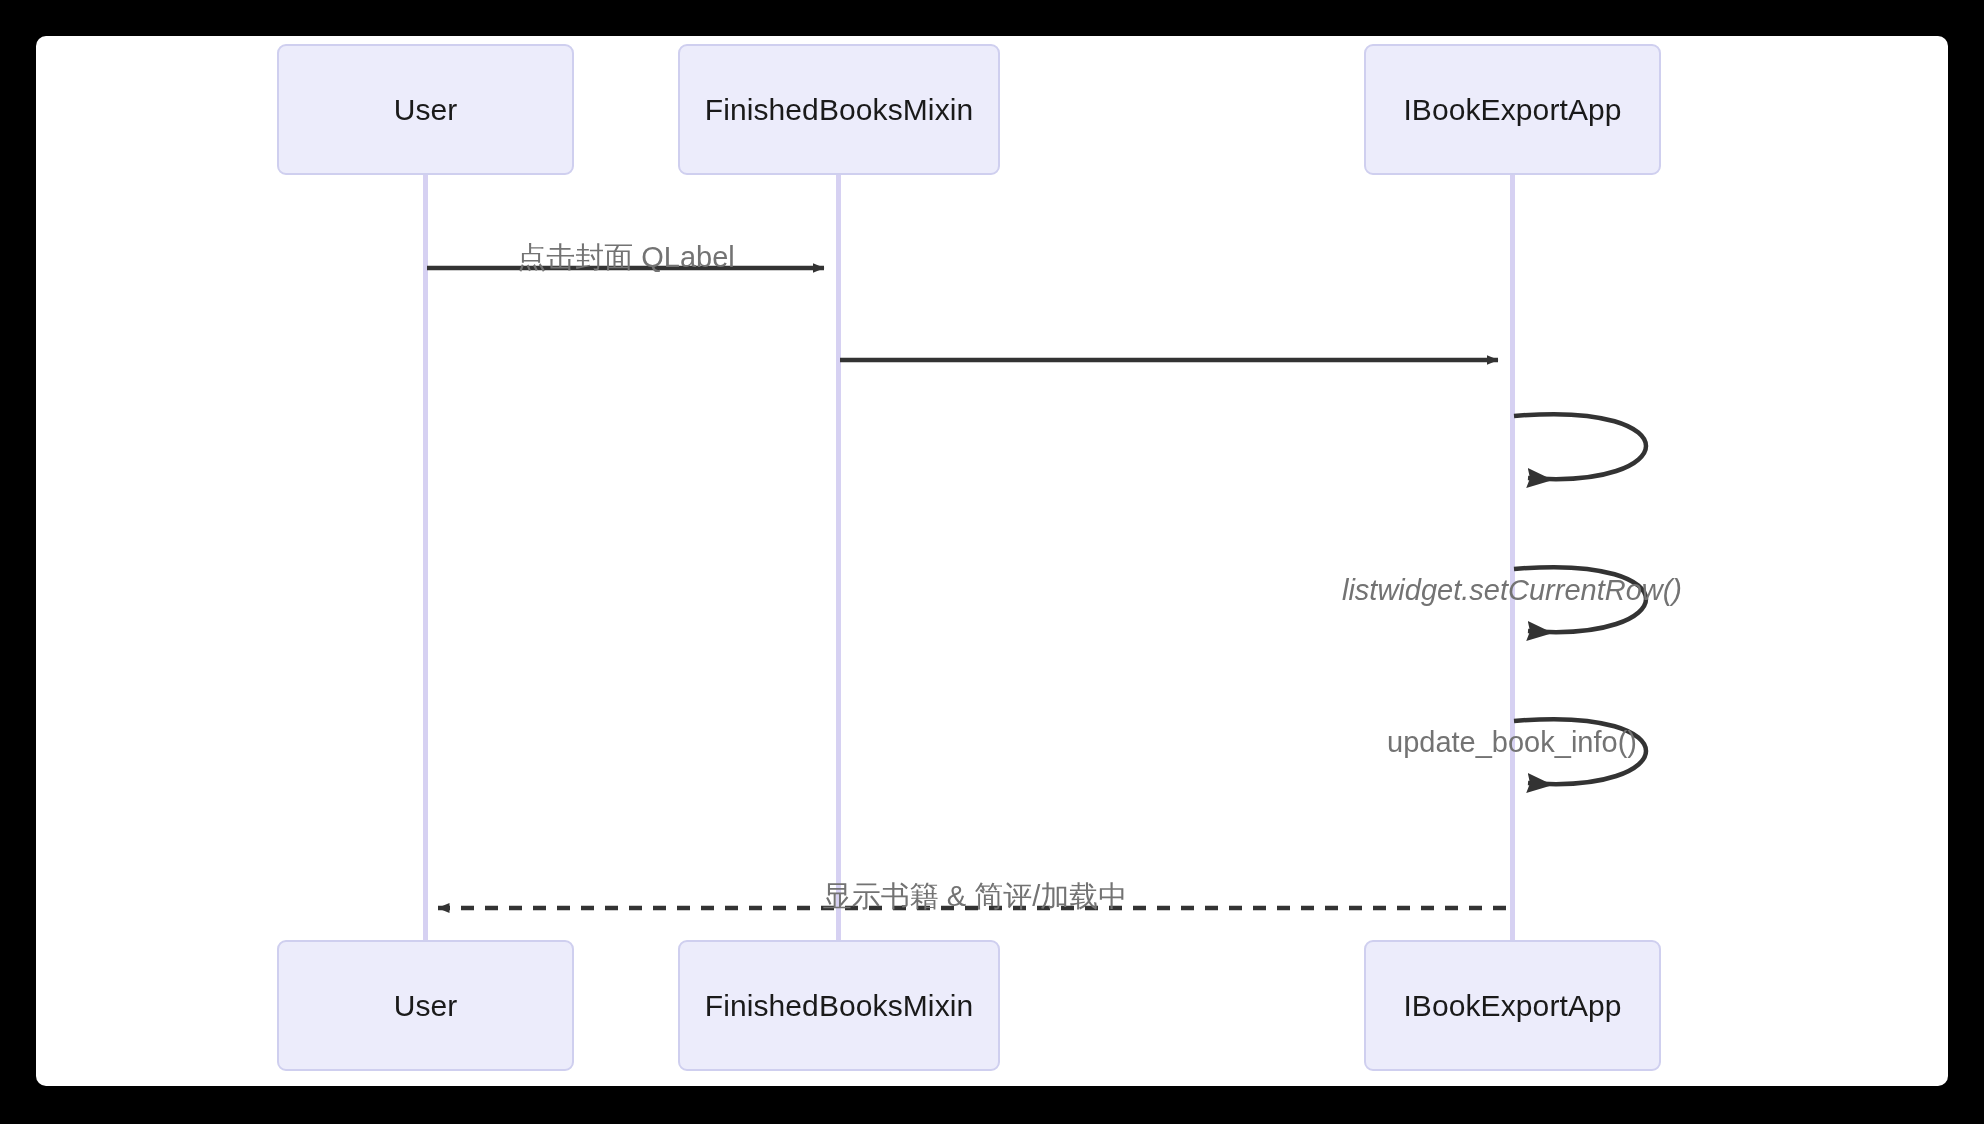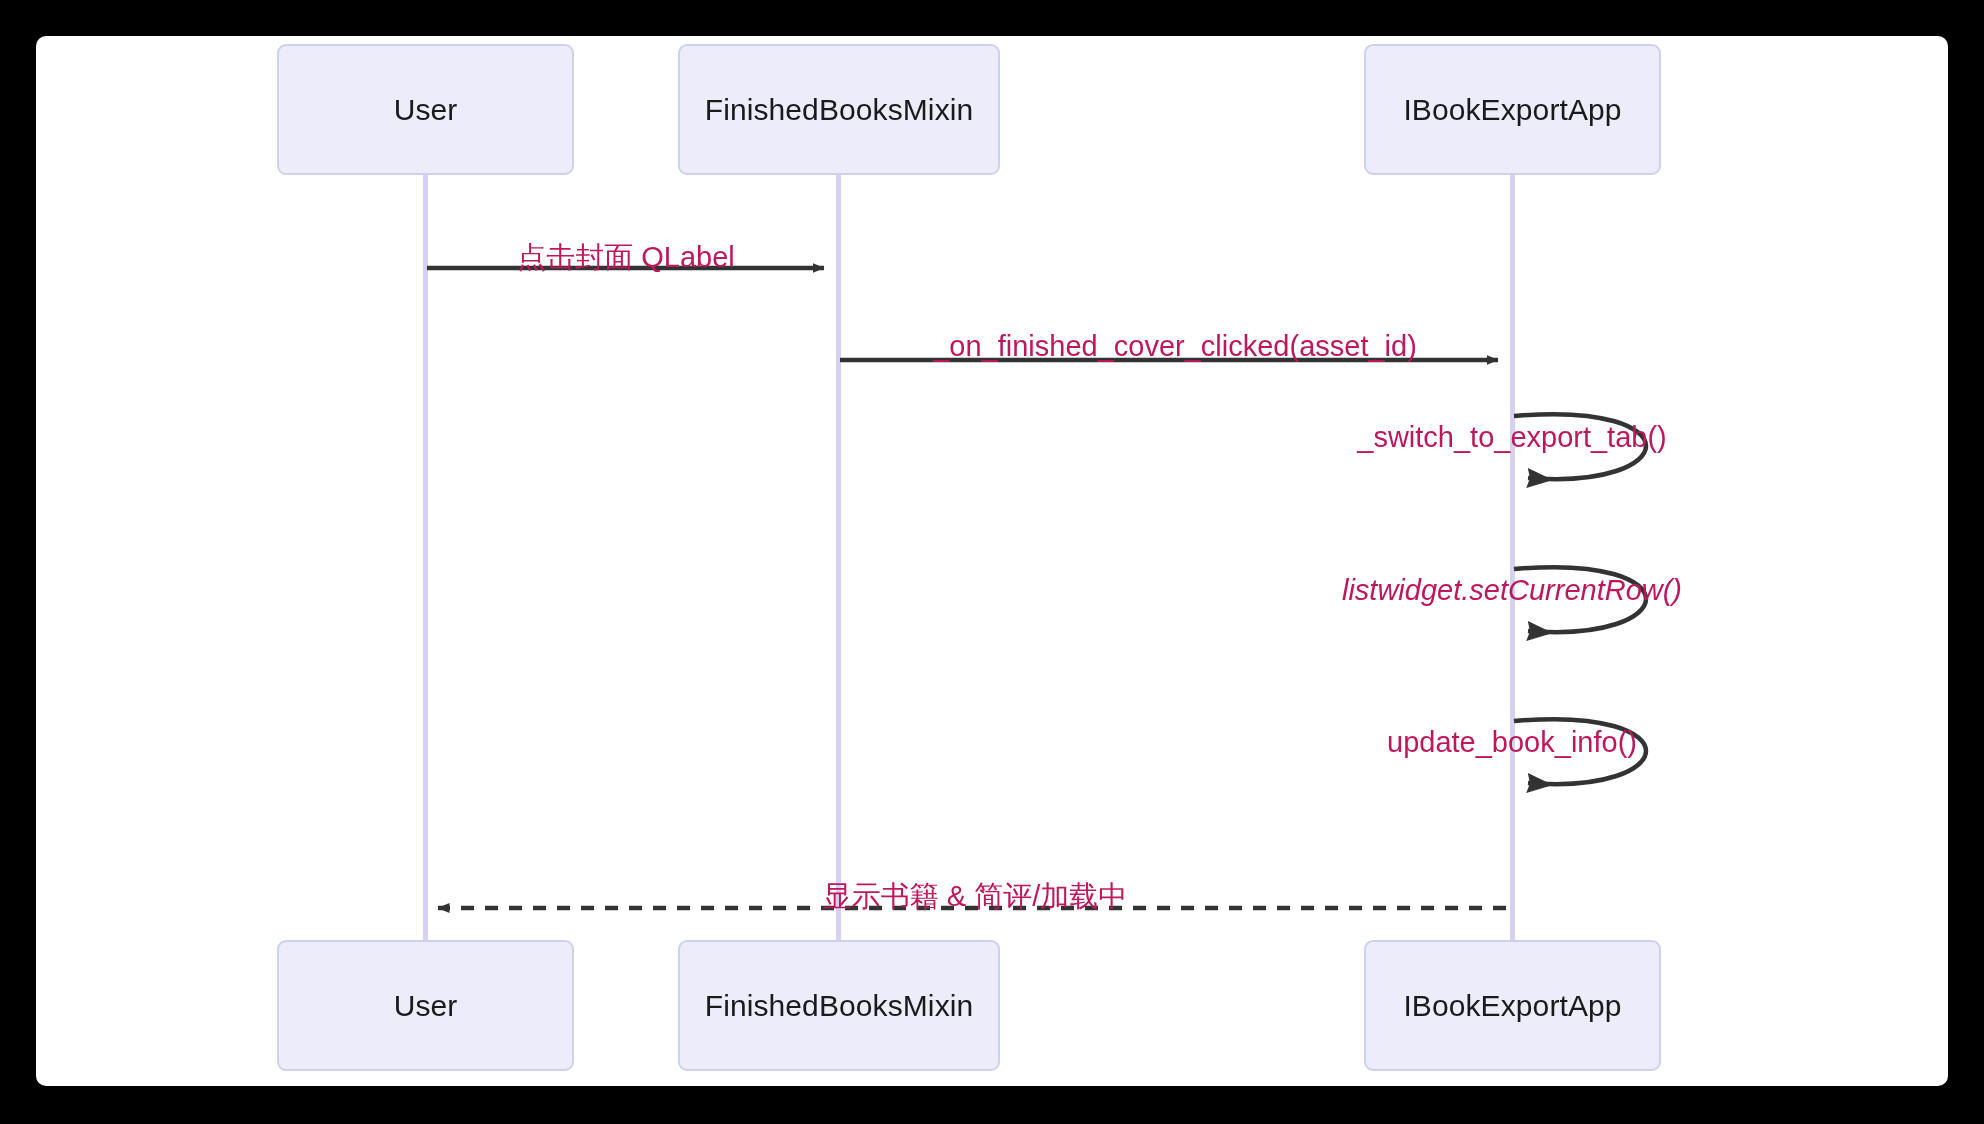--- a/index.html
+++ b/index.html
@@ -45,21 +45,21 @@
     letter-spacing: 0.1px;
   }
   .lifeline {
     position: absolute;
     width: 5px;
     background: #D6D1F2;
   }
   .msg-label {
     position: absolute;
     font-size: 29px;
-    color: #be185d;
+    color: #737373;
     white-space: nowrap;
     font-family: "Liberation Sans", "DejaVu Sans", sans-serif;
     transform: translateX(-50%);
   }
   svg.arrows {
     position: absolute;
     left: 0; top: 0;
     width: 1912px; height: 1050px;
     pointer-events: none;
   }
@@ -115,21 +115,19 @@
         <path d="M 1478 380 C 1570 372, 1610 392, 1610 410 C 1610 428, 1570 448, 1492 442" fill="none" stroke="#333333" stroke-width="4.5" marker-end="url(#arrowLoop)"></path>
 
         <path d="M 1478 533 C 1570 525, 1610 545, 1610 563 C 1610 581, 1570 601, 1492 595" fill="none" stroke="#333333" stroke-width="4.5" marker-end="url(#arrowLoop)"></path>
 
         <path d="M 1478 685 C 1570 677, 1610 697, 1610 715 C 1610 733, 1570 753, 1492 747" fill="none" stroke="#333333" stroke-width="4.5" marker-end="url(#arrowLoop)"></path>
 
         <line x1="1470" y1="872" x2="402" y2="872" stroke="#333333" stroke-width="4.5" stroke-dasharray="13 11" marker-end="url(#arrowLeft)"></line>
       </svg>
 
       <div class="msg-label" style="left:590px; top:202px;">点击封面 QLabel</div>
-      <div class="msg-label" style="left:1139px; top:294px;">_on_finished_cover_clicked(asset_id)</div>
-      <div class="msg-label" style="left:1476px; top:385px;">_switch_to_export_tab()</div>
       <div class="msg-label" style="left:1476px; top:538px;font-style:italic;">listwidget.setCurrentRow()</div>
       <div class="msg-label" style="left:1476px; top:690px;text-align:right;">update_book_info()</div>
       <div class="msg-label" style="left:939px; top:841px;">显示书籍 &amp; 简评/加载中</div>
 
     </div>
   </div>
 </div>
 
 </body></html>

